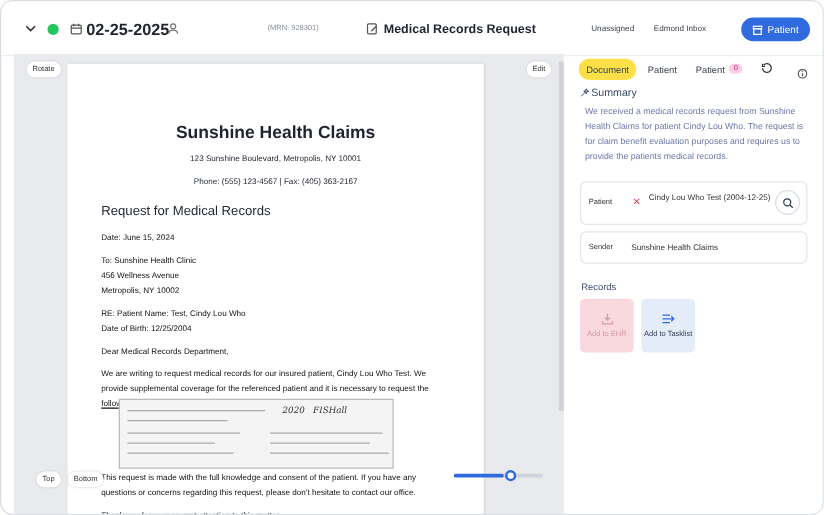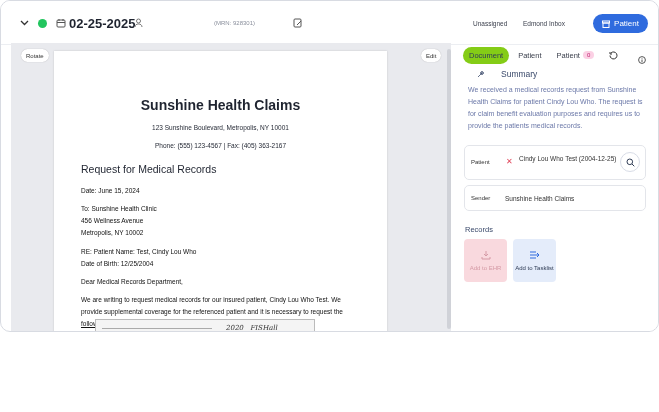--- a/index.html
+++ b/index.html
@@ -1,17 +1,17 @@
 <!DOCTYPE html>
 <html><head>
 <meta charset="utf-8">
 <style>
 *{box-sizing:border-box;margin:0;padding:0}
 html,body{width:659px;height:412px;overflow:hidden;background:#fff;font-family:"Liberation Sans",sans-serif;color:#1f2430}
-.frame{position:absolute;left:0;top:0;width:659px;height:332px;border:1px solid #d8dbe2;border-radius:10px;overflow:hidden;background:#fff}
+.frame{position:absolute;left:0;top:0;width:659px;height:412px;border:1px solid #d8dbe2;border-radius:10px;overflow:hidden;background:#fff}
 .topbar{position:absolute;left:0;top:0;width:659px;height:44px;display:flex;align-items:center;border-bottom:1px solid #eceef2;background:#fff}
 .tb-item{display:flex;align-items:center;position:absolute;top:0;height:44px}
 .chev{left:16px;width:14px;justify-content:center}
 .dot{left:37px;width:9px;height:9px;border-radius:50%;background:#22c55e;top:18px}
 .cal{left:55px}
 .datetxt{left:68px;font-size:13px;font-weight:bold;color:#1f2430}
 .person{left:133px}
 .ptname{left:147px;font-size:8px;font-weight:bold;color:#333}
 .mrn{left:213px;font-size:6px;color:#8a8f9c}
 .docicon{left:292px}
@@ -28,23 +28,23 @@
 .page .t{position:absolute;left:27px;font-size:6.5px;color:#111;white-space:nowrap}
 .page .h2{position:absolute;left:27px;top:112px;font-size:10.5px;font-weight:normal}
 .form-img{position:absolute;left:41px;top:268px;width:220px;height:56px;background:#f4f4f4;border:1px solid #bbb}
 .form-img .ln{position:absolute;height:1px;background:#aaa}
 .slider{position:absolute;left:362px;top:378px;width:70px;height:3px;background:#2f6bde;border-radius:2px}
 .slider-track{position:absolute;left:400px;top:378px;width:33px;height:3px;background:#cfd3dc}
 .knob{position:absolute;left:403px;top:375px;width:9px;height:9px;border-radius:50%;background:#fff;border:2px solid #2f6bde}
 .panel{position:absolute;left:455px;top:44px;width:204px;height:368px;background:#fff}
 .tabs{position:absolute;left:7px;top:0;height:20px;display:flex;gap:3px;align-items:center}
 .tab{font-size:7.5px;padding:4px 6px;border-radius:9px;color:#3a3f4c;display:flex;align-items:center;gap:3px}
-.tab.active{background:#84cc16;color:#2f3c55}
+.tab.active{background:#fde047;color:#2f3c55}
 .badge{background:#fbd0e4;color:#c02070;font-size:6px;border-radius:6px;padding:1px 4px}
-.summary-h{position:absolute;left:21px;top:24px;font-size:8.5px;color:#3b4a6b;display:flex;align-items:center;gap:16px}
+.summary-h{position:absolute;left:8px;top:24px;font-size:8.5px;color:#3b4a6b;display:flex;align-items:center;gap:1px}
 .summary-t{position:absolute;left:12px;top:39px;width:180px;font-size:7px;line-height:12px;color:#6b78a8}
 .card{position:absolute;left:8px;width:182px;border:1px solid #e3e5ea;border-radius:5px;background:#fff}
 .card .lbl{position:absolute;left:6px;font-size:6px;color:#333}
 .card .val{position:absolute;left:40px;font-size:6.5px;color:#333}
 .actions-h{position:absolute;left:9px;top:180px;font-size:7.5px;color:#3b4a6b}
 .act{position:absolute;top:194px;width:43px;height:43px;border-radius:4px;display:flex;flex-direction:column;align-items:center;justify-content:center;font-size:6px;text-align:center;line-height:8px}
 .act1{left:8px;background:#f9d9de;color:#d59aa5}
 .act2{left:57px;background:#e4ecfa;color:#2f3c55}
 </style>
 </head>
@@ -72,20 +72,21 @@
           <path d="M1 9c0-2 1.6-3 3.5-3S8 7 8 9" stroke="#777" fill="none"></path>
         </svg>
     </span>
     <span class="tb-item mrn">(MRN: 928301)</span>
     <span class="tb-item docicon">
       <svg width="10" height="10" viewBox="0 0 10 10">
           <rect x="1" y="1" width="7" height="8" rx="1" stroke="#555" fill="none"></rect>
           <path d="M4 7l4-4" stroke="#555"></path>
         </svg>
     </span>
+    <span class="tb-item doctitle">Medical Records Request</span>
     <span class="tb-item unassigned">Unassigned</span>
     <span class="tb-item inbox">Edmond Inbox</span>
     <div class="archive-btn">
       <svg width="8" height="8" viewBox="0 0 8 8">
           <rect x="0.5" y="1" width="7" height="2" stroke="#fff" fill="none"></rect>
           <rect x="1" y="3" width="6" height="4.5" stroke="#fff" fill="none"></rect>
         </svg>
       <span>Patient</span>
     </div>
   </div>

